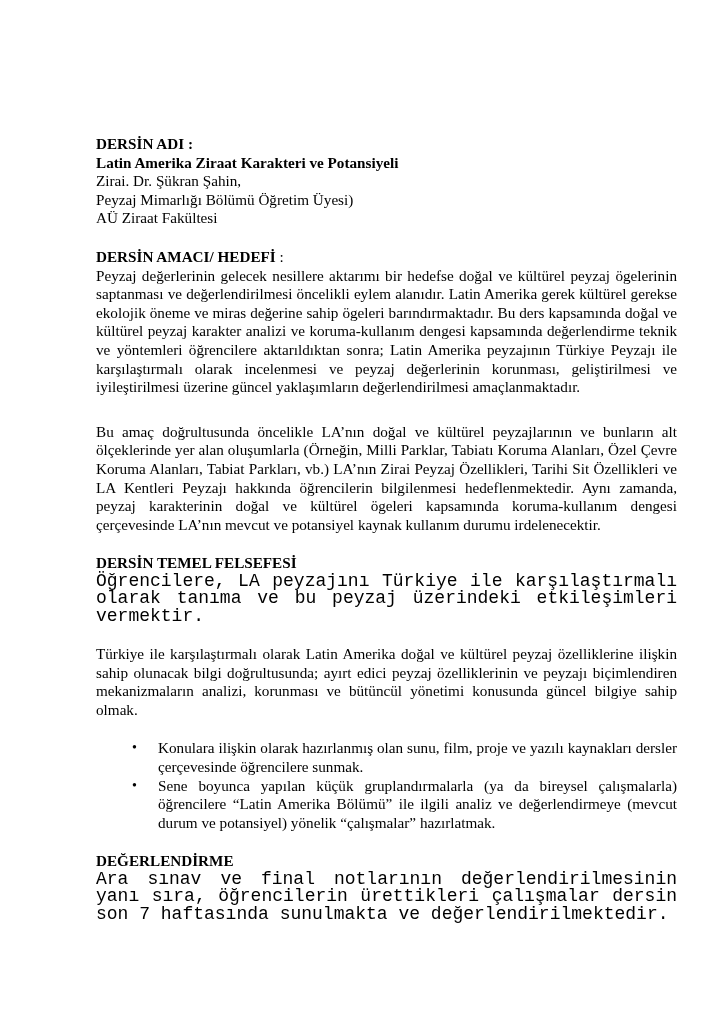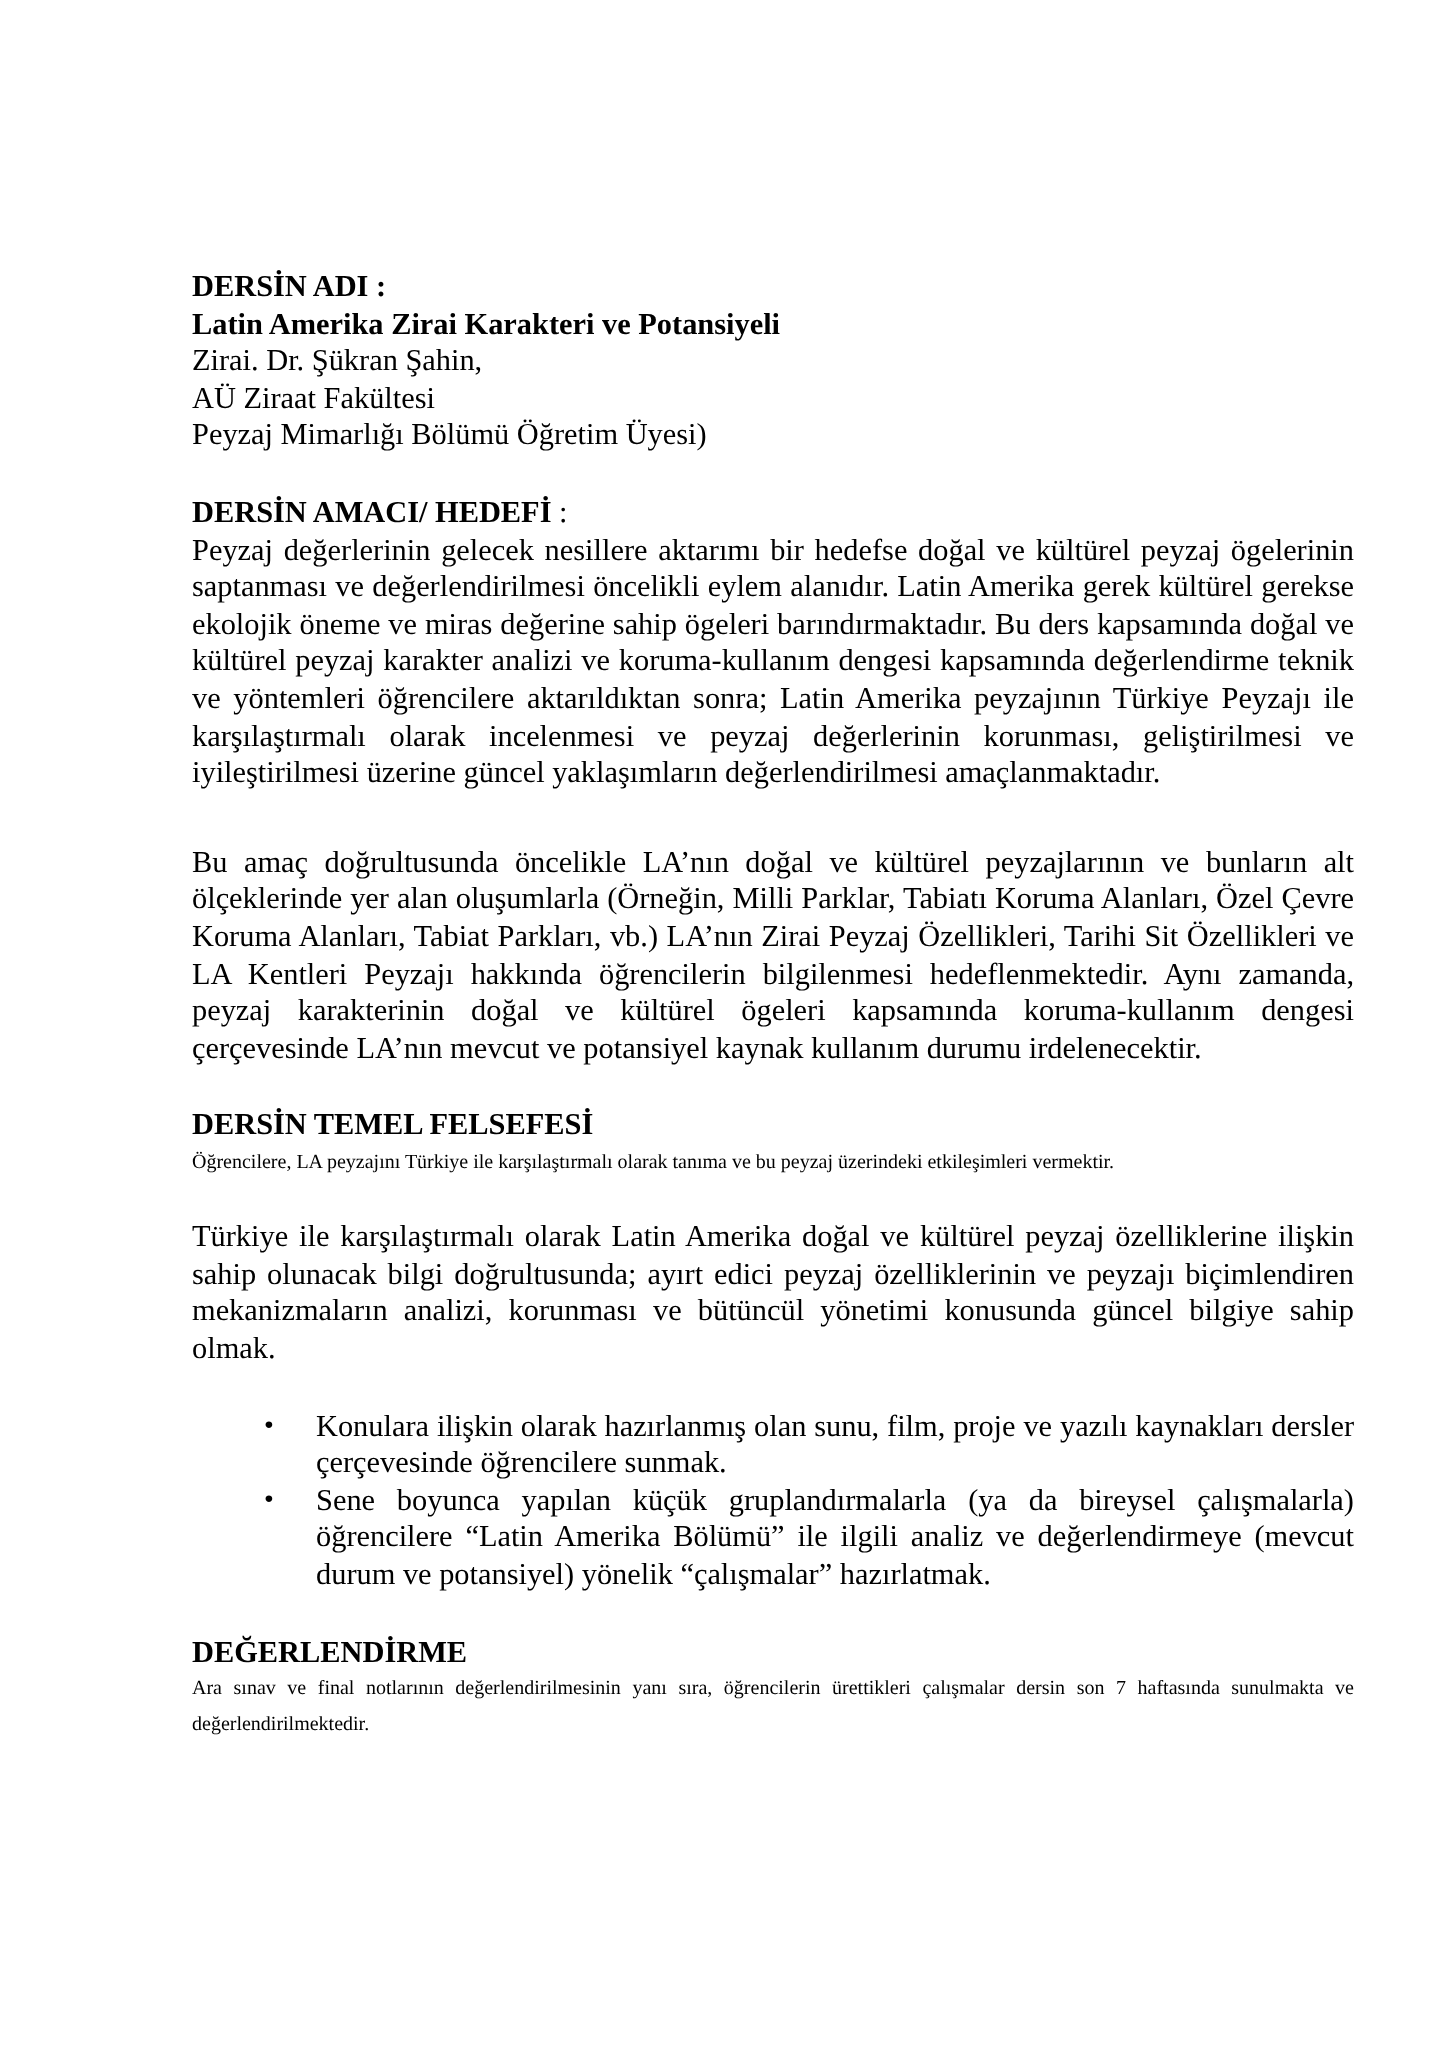--- a/index.html
+++ b/index.html
@@ -13,39 +13,39 @@
     font-family:"Liberation Serif","DejaVu Serif",serif;
     font-size:15.2px;
     line-height:18.6px;
     overflow:hidden;
   }
   p{margin:0;}
   .b{font-weight:bold;}
   .j{text-align:justify;}
   .section{margin-top:20px;}
   .gap{margin-top:26px;}
-  .small{font-size:10px;line-height:17.4px;}
+  .small{font-size:18px;line-height:17.4px;font-family:Liberation Mono, monospace;}
   ul.bullets{margin:0;padding:0 0 0 62px;list-style:none;}
   ul.bullets li{position:relative;text-align:justify;}
   .bullet-dot{
     position:absolute;left:-26px;top:0;
     font-size:14px;line-height:18.6px;
   }
 </style>
 </head>
 <body>
 
 <div class="page">
 
   <div>
     <p class="b">DERSİN ADI :</p>
-    <p class="b">Latin Amerika Zirai Karakteri ve Potansiyeli</p>
+    <p class="b">Latin Amerika Ziraat Karakteri ve Potansiyeli</p>
     <p>Zirai. Dr. Şükran Şahin,</p>
+    <p>Peyzaj Mimarlığı Bölümü Öğretim Üyesi)</p>
     <p>AÜ Ziraat Fakültesi</p>
-    <p>Peyzaj Mimarlığı Bölümü Öğretim Üyesi)</p>
   </div>
 
   <div class="section">
     <p><span class="b">DERSİN AMACI/ HEDEFİ</span><span> :</span></p>
     <p class="j">Peyzaj değerlerinin gelecek nesillere aktarımı bir hedefse doğal ve kültürel peyzaj ögelerinin saptanması ve değerlendirilmesi öncelikli eylem alanıdır. Latin Amerika gerek kültürel gerekse ekolojik öneme ve miras değerine sahip ögeleri barındırmaktadır. Bu ders kapsamında doğal ve kültürel peyzaj karakter analizi ve koruma-kullanım dengesi kapsamında değerlendirme teknik ve yöntemleri öğrencilere aktarıldıktan sonra; Latin Amerika peyzajının Türkiye Peyzajı ile karşılaştırmalı olarak incelenmesi ve peyzaj değerlerinin korunması, geliştirilmesi ve iyileştirilmesi üzerine güncel yaklaşımların değerlendirilmesi amaçlanmaktadır.</p>
     <p class="j gap">Bu amaç doğrultusunda öncelikle LA’nın doğal ve kültürel peyzajlarının ve bunların alt ölçeklerinde yer alan oluşumlarla (Örneğin, Milli Parklar, Tabiatı Koruma Alanları, Özel Çevre Koruma Alanları, Tabiat Parkları, vb.) LA’nın Zirai Peyzaj Özellikleri, Tarihi Sit Özellikleri ve LA Kentleri Peyzajı hakkında öğrencilerin bilgilenmesi hedeflenmektedir. Aynı zamanda, peyzaj karakterinin doğal ve kültürel ögeleri kapsamında koruma-kullanım dengesi çerçevesinde LA’nın mevcut ve potansiyel kaynak kullanım durumu irdelenecektir.</p>
   </div>
 
   <div class="section">
     <p class="b">DERSİN TEMEL FELSEFESİ</p>

